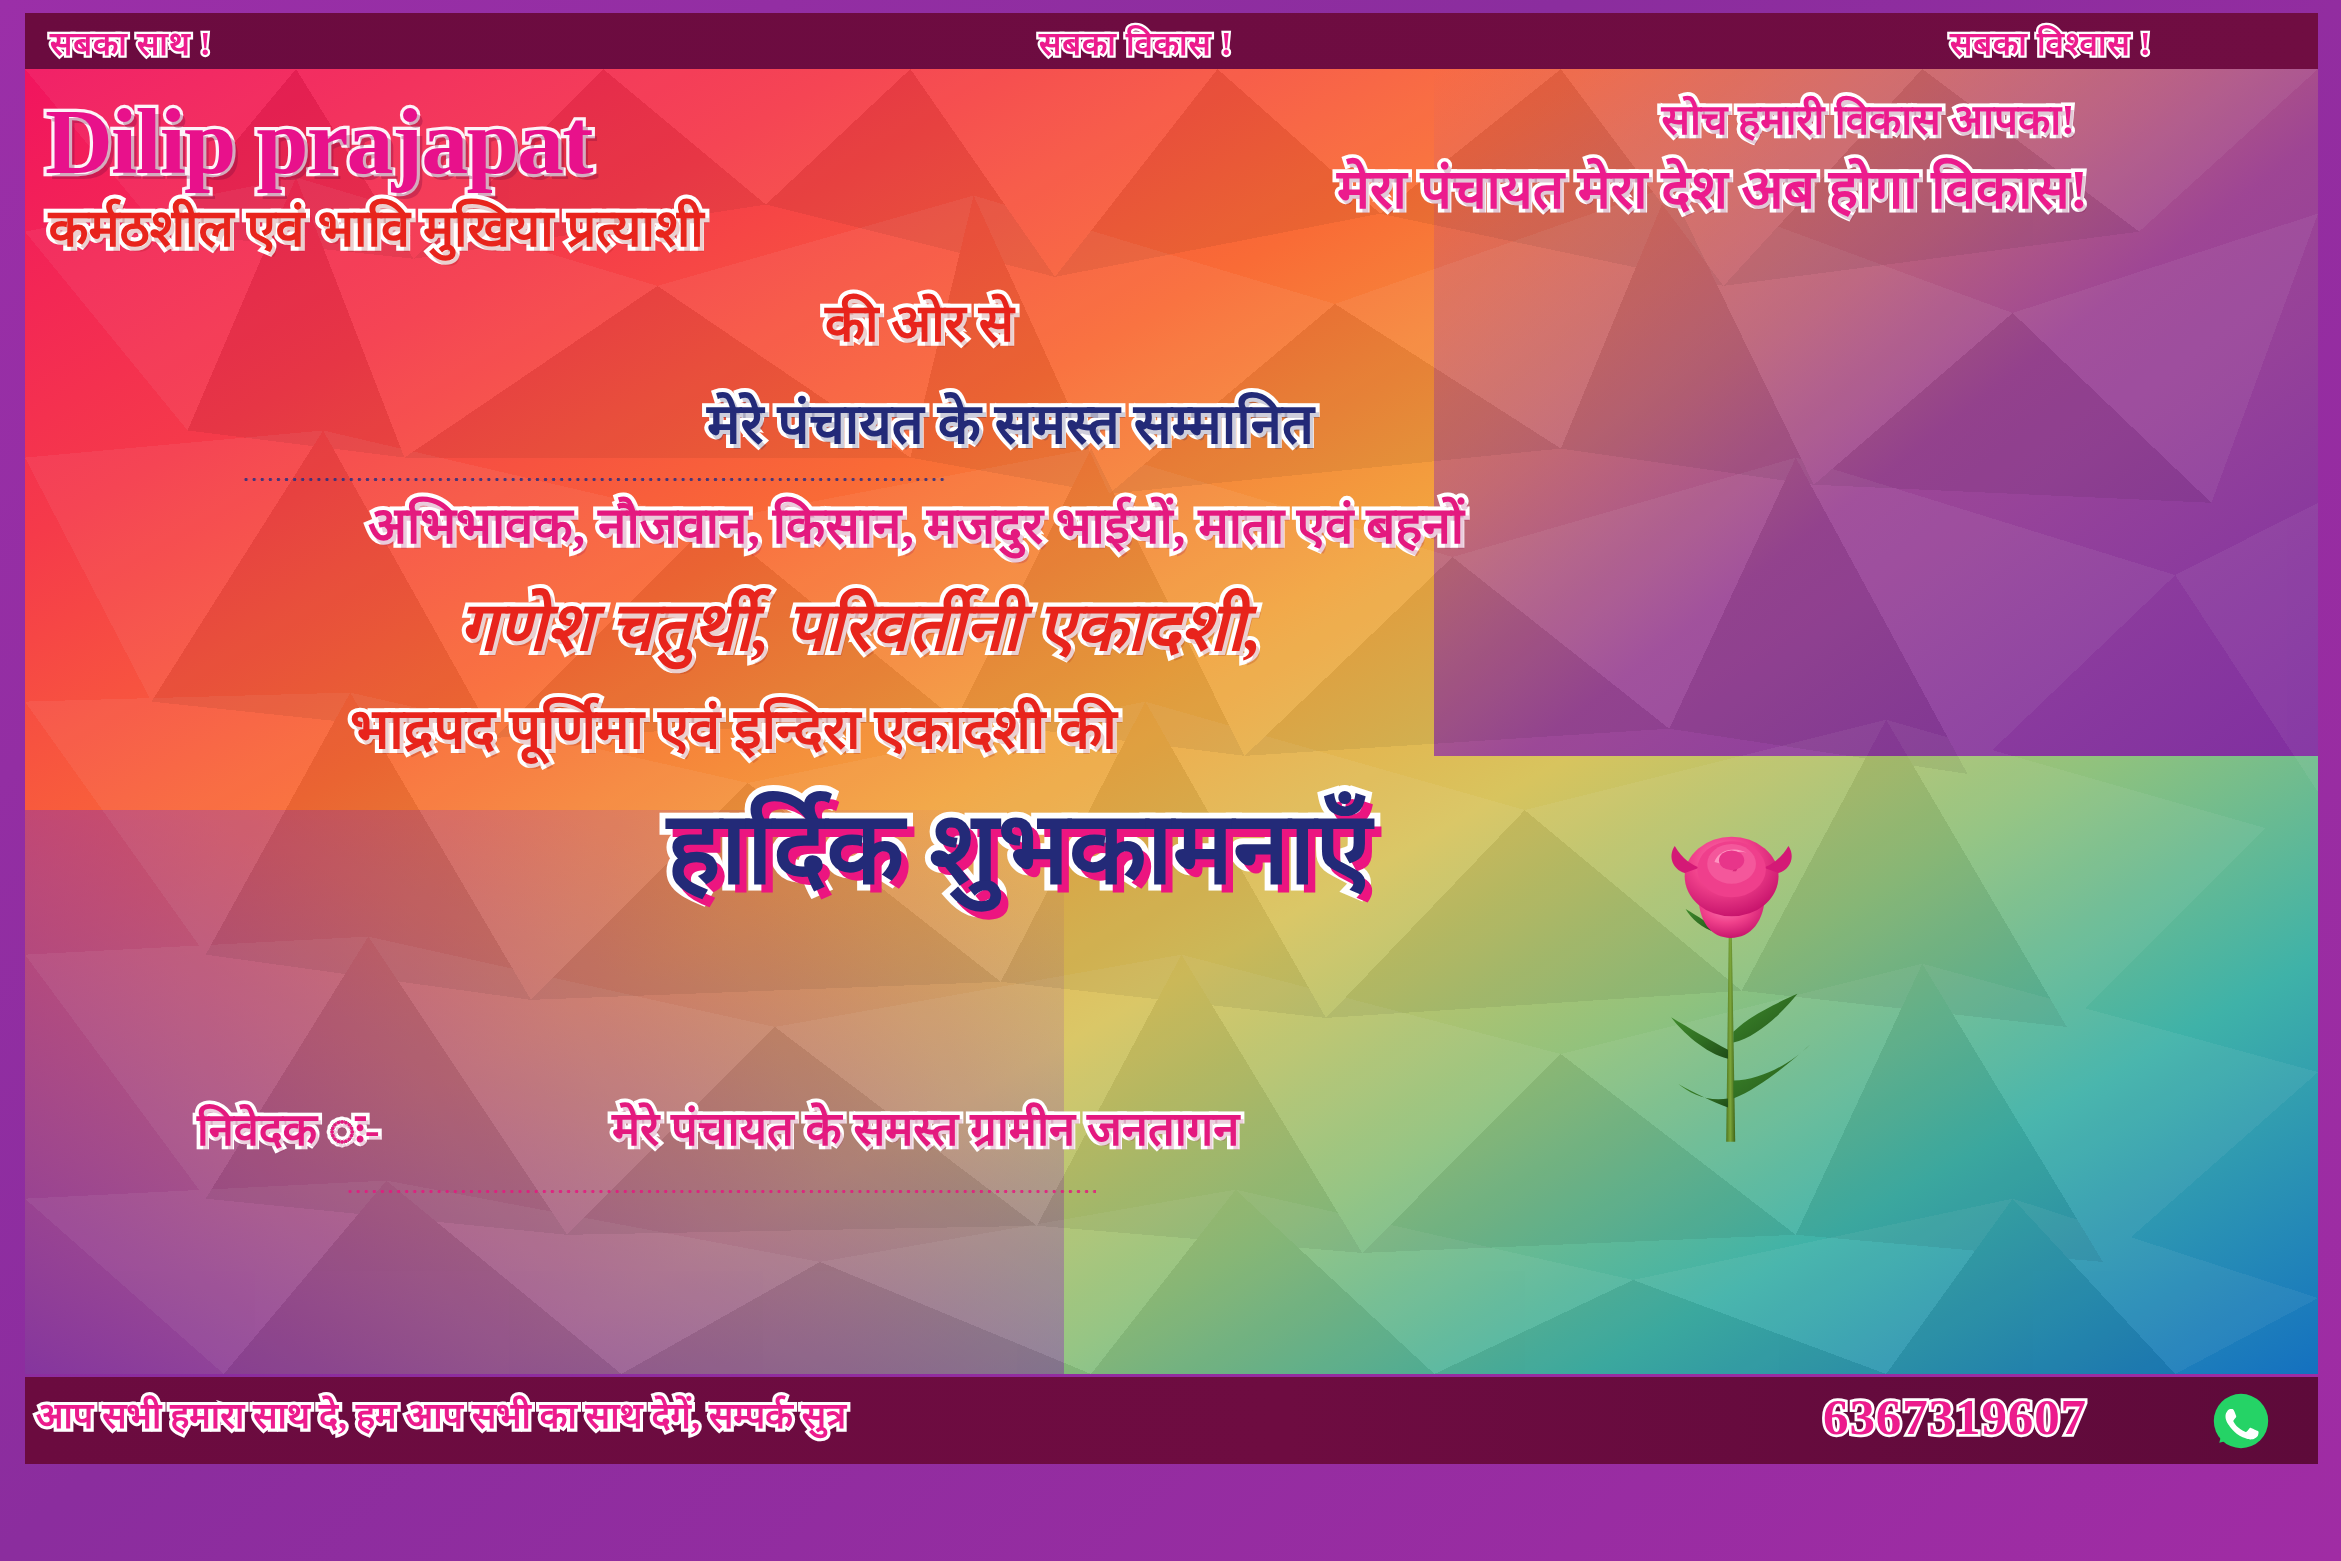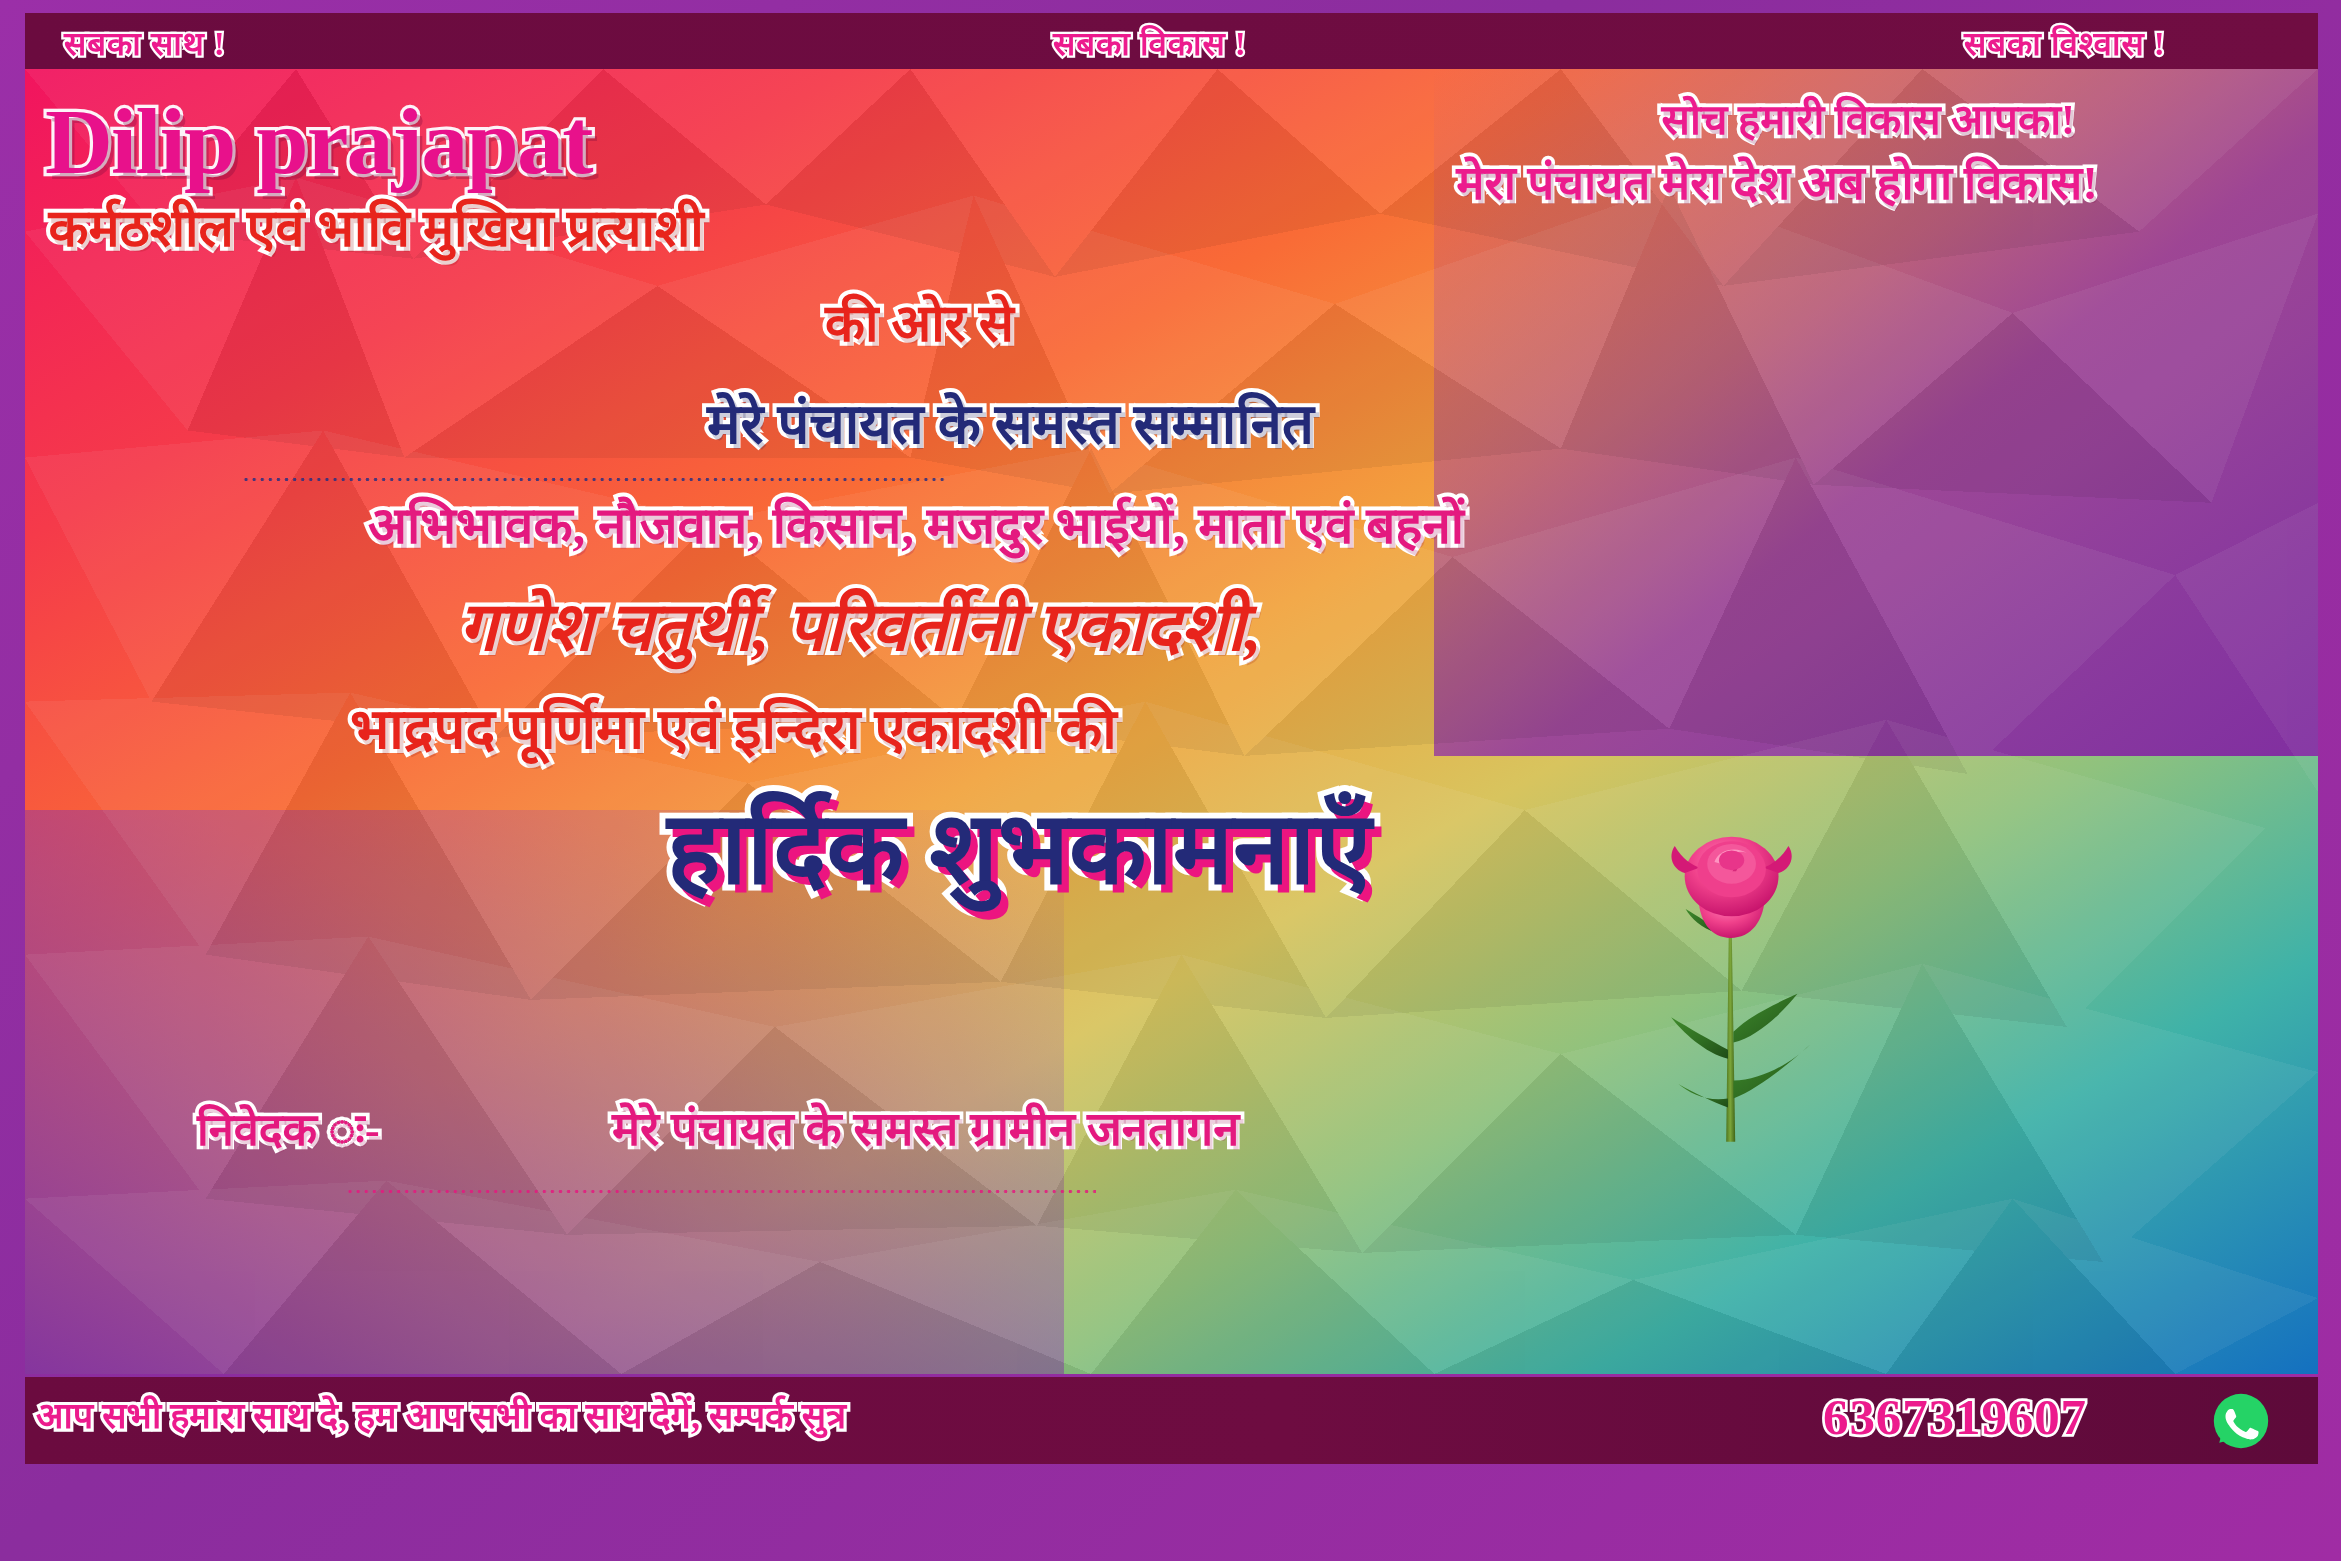--- a/index.html
+++ b/index.html
@@ -36,21 +36,20 @@
   .slogan {
     position: absolute;
     font-family: "Liberation Serif", serif;
     font-weight: bold;
     font-size: 33px;
     letter-spacing: 0.9px;
     color: #ec1b8d;
     -webkit-text-stroke: 4.5px #ffffff;
     paint-order: stroke fill;
     white-space: nowrap;
-    margin-left: 14px;
   }
   #slogan-1 { left: 25px; top: 7.2px; }
   #slogan-2 { left: 1014px; top: 7.2px; }
   #slogan-3 { left: 1925px; top: 7.2px; }
 
   
   #bg-wrap {
     position: absolute;
     left: 25px; top: 69px; width: 2293px; height: 1305px;
     overflow: hidden;
@@ -169,21 +168,21 @@
     position: absolute;
     font-family: "Liberation Serif", serif;
     font-weight: bold;
     color: #ec1b8d;
     -webkit-text-stroke: 7.2px #ffffff;
     paint-order: stroke fill;
     white-space: nowrap;
     text-shadow: 2.7px 3.6px 0 rgba(120,10,70,.22);
   }
   #tr-1 { right: 25px; top: 20px;  font-size: 42px; }
-  #tr-2 { right: 2px; top: 80px;  font-size: 47px; }
+  #tr-2 { right: 12px; top: 80px;  font-size: 55px; }
 
   
   #rose { position: absolute; left: 1617px; top: 748px; width: 181px; height: 379px; z-index: 12; }
   #rose svg { display:block; width:100%; height:100%; }
 
   
   #bottom-band-1 {
     position: absolute;
     left: 25px; top: 1377px; width: 2293px; height: 87px;
     background: linear-gradient(90deg,#6b0b3f 0%, #6e0c41 55%, #5e0a3a 100%);

